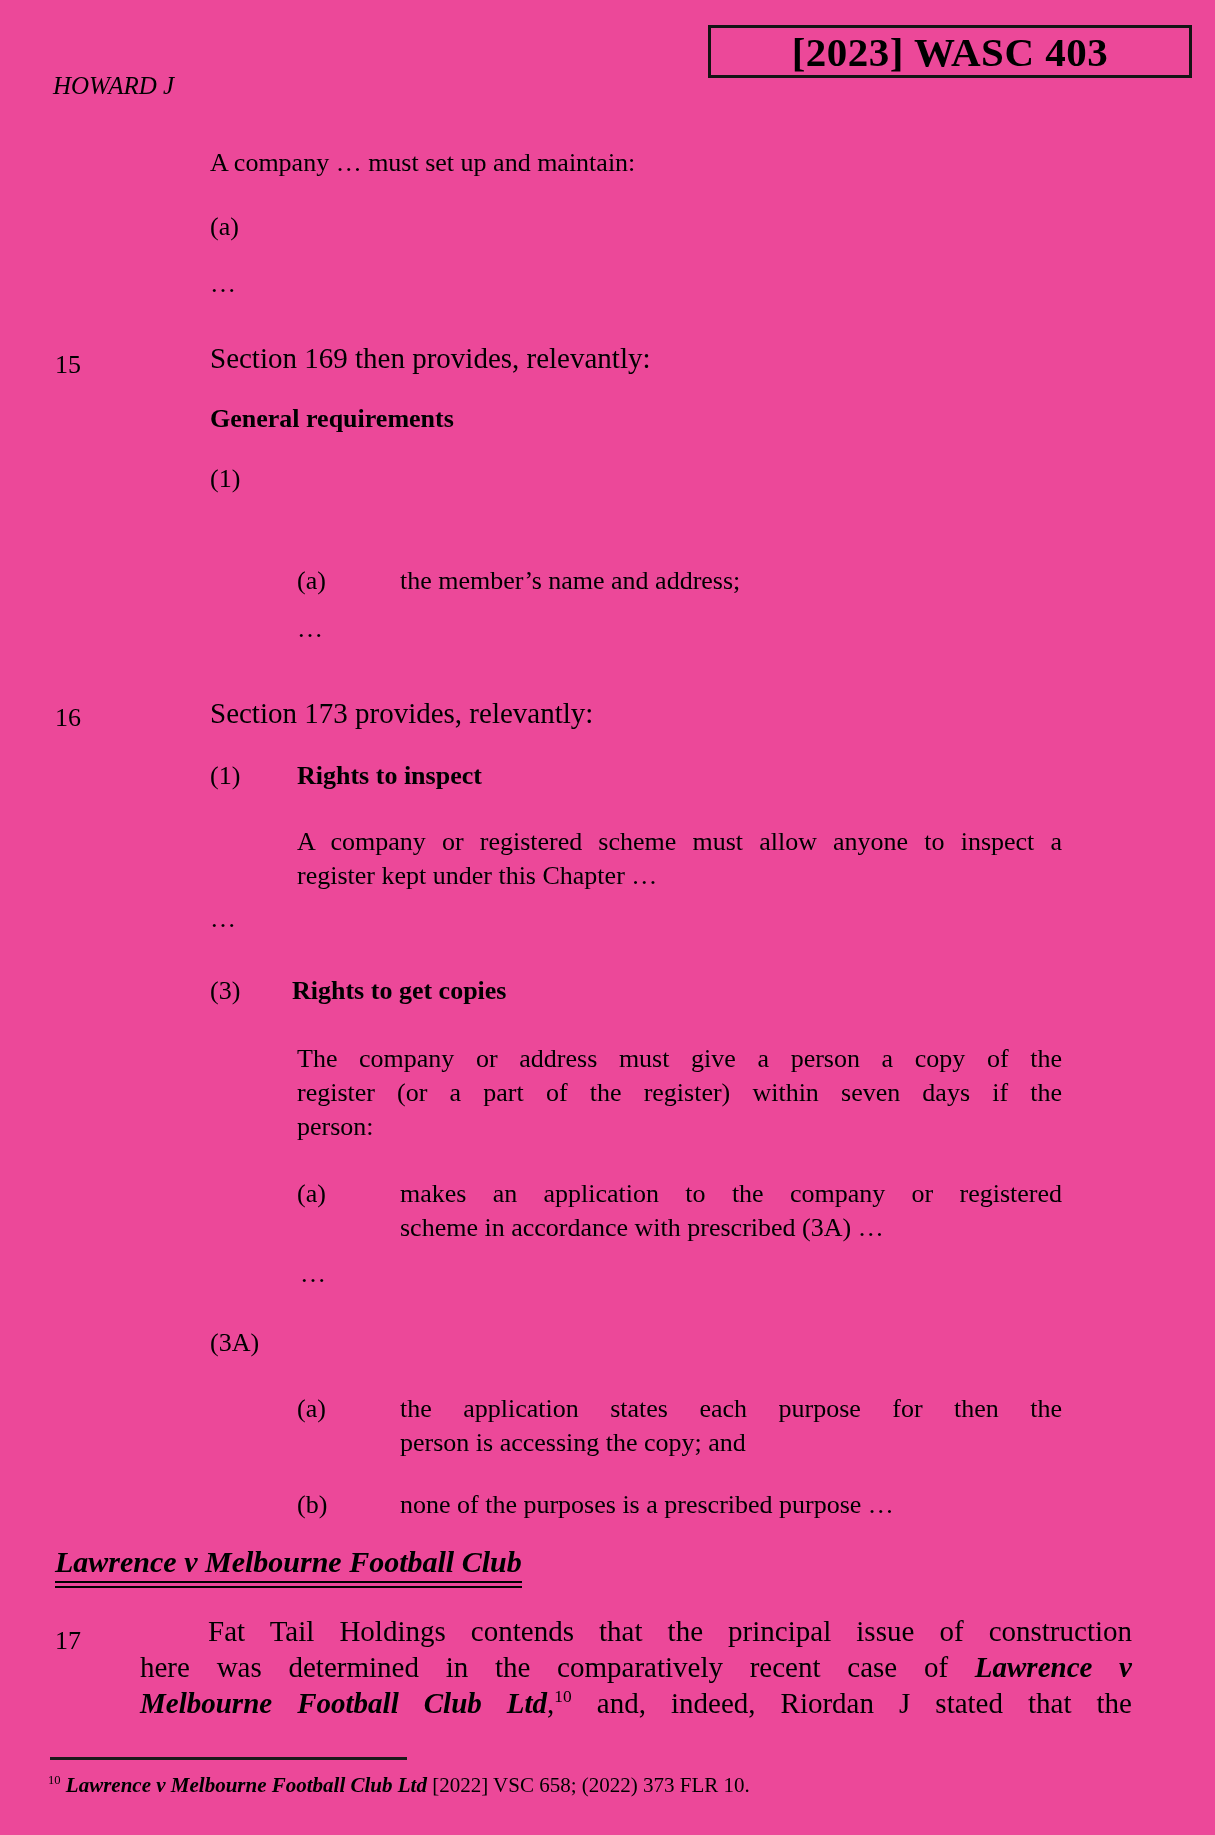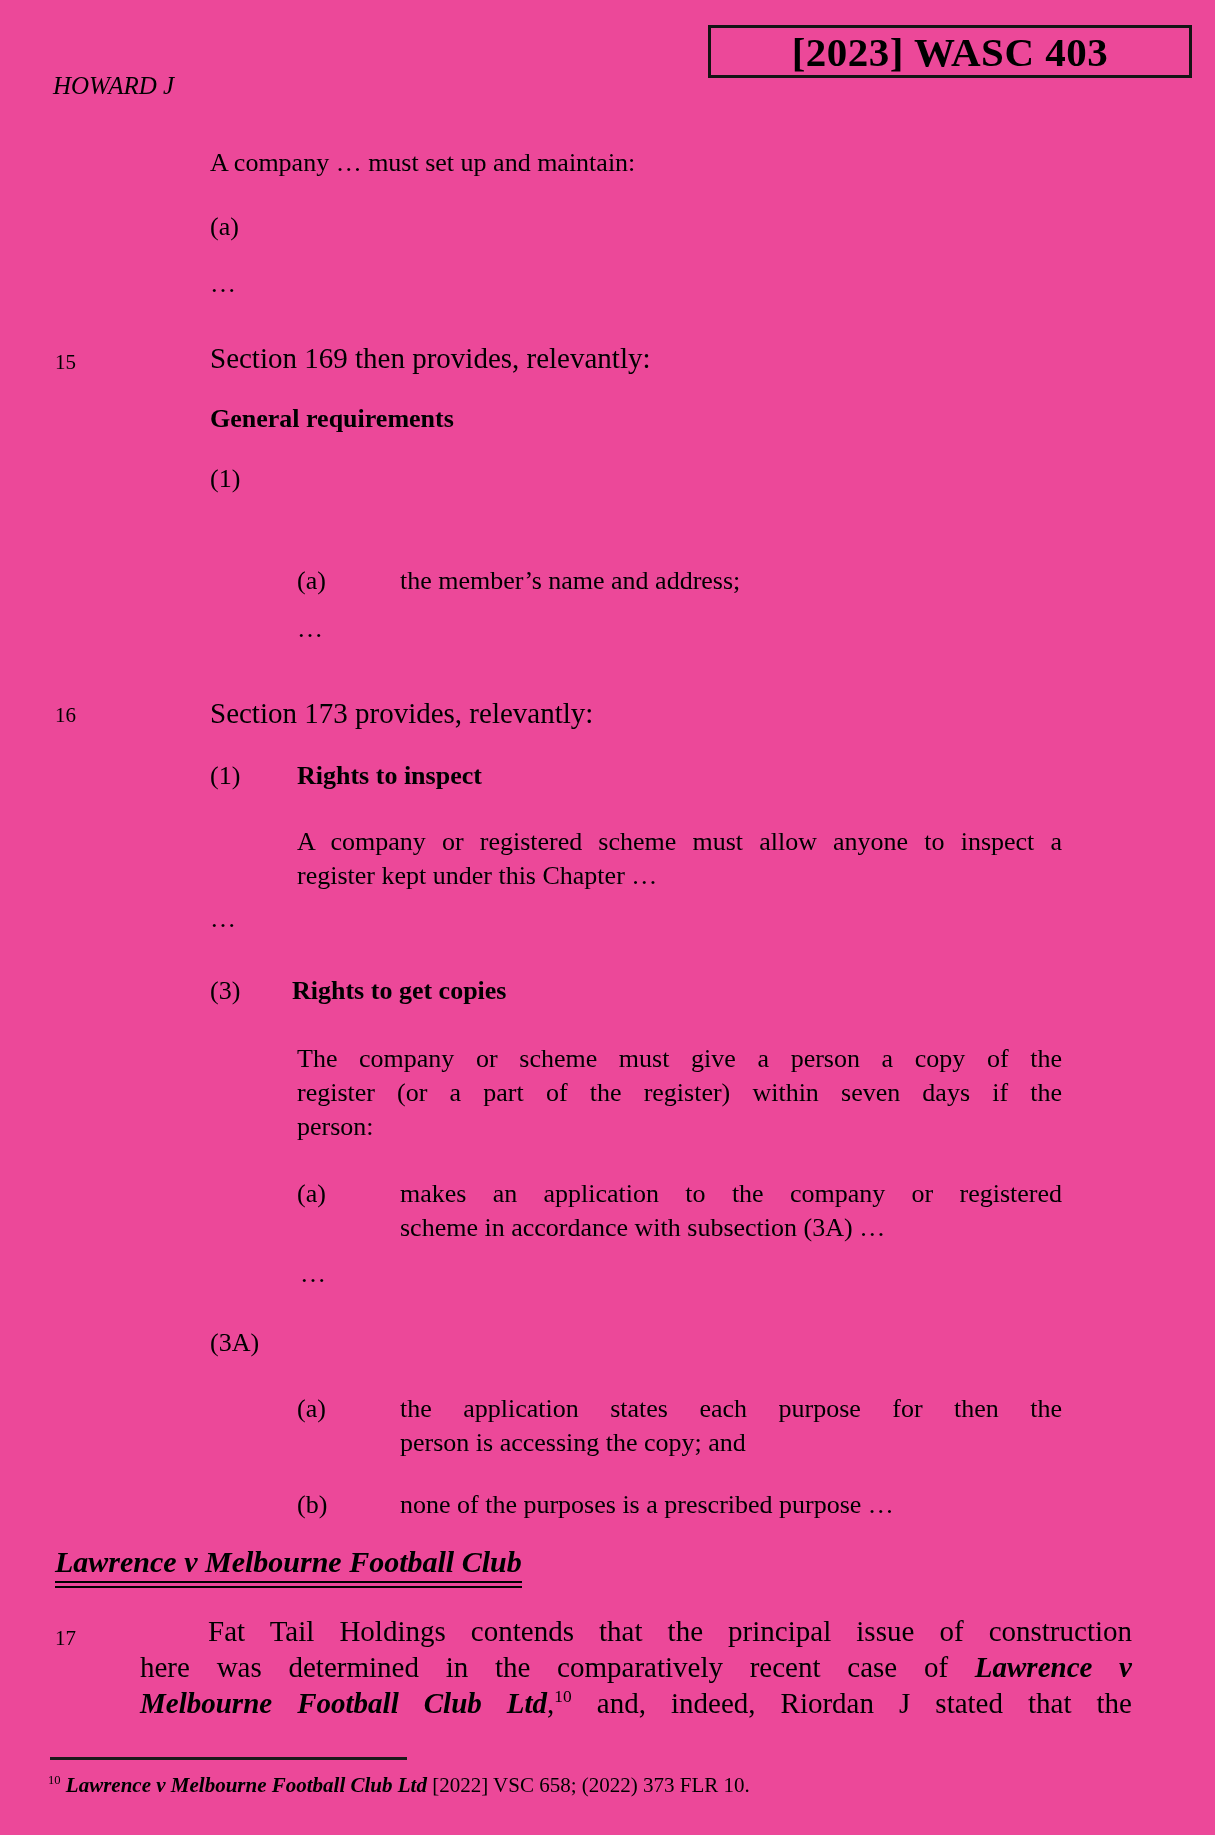--- a/index.html
+++ b/index.html
@@ -18,21 +18,21 @@
     border:3px solid #141414;
     display:flex;align-items:center;justify-content:center;
   }
   .citation-text{font-size:41px;font-weight:bold;letter-spacing:0.5px;}
   .judge{left:53px;top:72px;font-size:25px;font-style:italic;}
   
   .q{font-size:26px;line-height:34px;}
   .qb{font-weight:bold;}
   
   .body-t{font-size:29px;line-height:36px;}
-  .num{font-size:21px;}
+  .num{font-size:26px;}
   .dots{font-size:26px;line-height:34px;letter-spacing:5px;}
   .jl{text-align:justify;text-align-last:justify;}
   .bi{font-weight:bold;font-style:italic;}
   .sup{vertical-align:super;font-size:0.6em;line-height:0;}
   .section-heading{
     left:55px;top:1545px;
   }
   .section-heading span{
     display:inline-block;
     font-size:30px;font-weight:bold;font-style:italic;
@@ -72,29 +72,29 @@
   <div class="abs q qb" style="left:297px;top:759px;">Rights to inspect</div>
   <div class="abs q" style="left:297px;top:825px;width:765px;">
     <div class="jl">A company or registered scheme must allow anyone to inspect a</div>
     <div>register kept under this Chapter …</div>
   </div>
   <div class="abs dots" style="left:210px;top:902px;">…</div>
 
   <div class="abs q" style="left:210px;top:974px;">(3)</div>
   <div class="abs q qb" style="left:292px;top:974px;">Rights to get copies</div>
   <div class="abs q" style="left:297px;top:1042px;width:765px;">
-    <div class="jl">The company or scheme must give a person a copy of the</div>
+    <div class="jl">The company or address must give a person a copy of the</div>
     <div class="jl">register (or a part of the register) within seven days if the</div>
     <div>person:</div>
   </div>
 
   <div class="abs q" style="left:297px;top:1177px;">(a)</div>
   <div class="abs q" style="left:400px;top:1177px;width:662px;">
     <div class="jl">makes an application to the company or registered</div>
-    <div>scheme in accordance with subsection (3A) …</div>
+    <div>scheme in accordance with prescribed (3A) …</div>
   </div>
   <div class="abs dots" style="left:300px;top:1257px;">…</div>
 
   <div class="abs q" style="left:210px;top:1326px;">(3A)</div>
 
   <div class="abs q" style="left:297px;top:1392px;">(a)</div>
   <div class="abs q" style="left:400px;top:1392px;width:662px;">
     <div class="jl">the application states each purpose for then the</div>
     <div>person is accessing the copy; and</div>
   </div>

